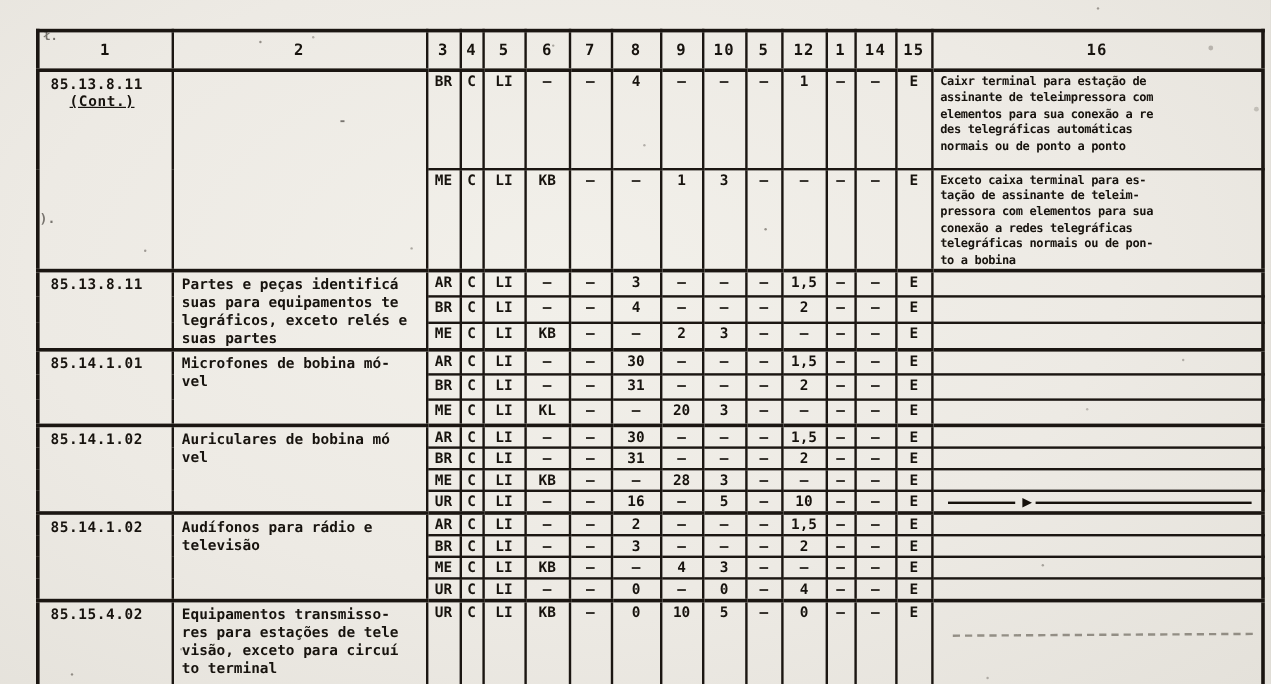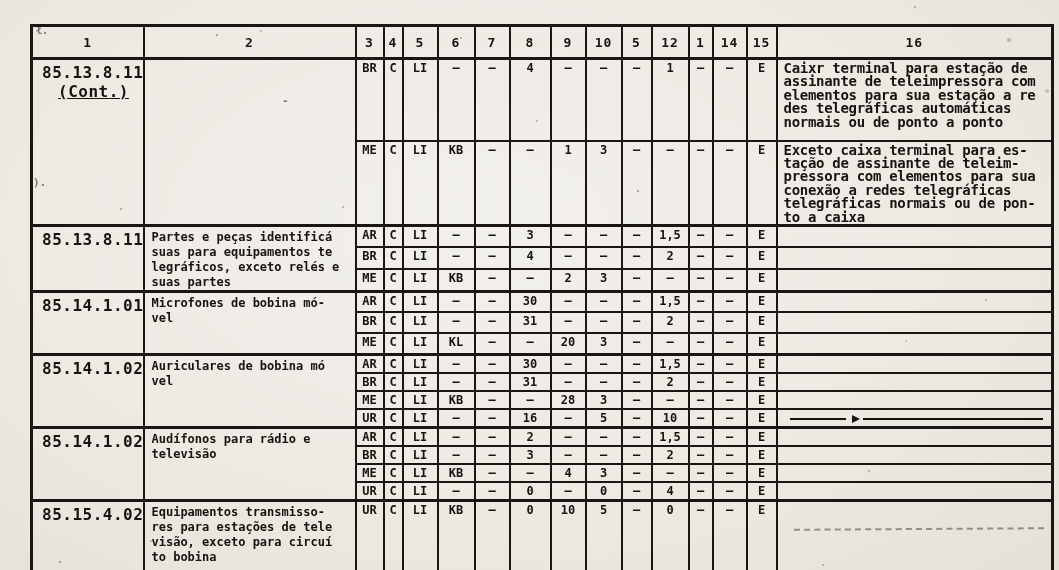--- a/index.html
+++ b/index.html
@@ -13,27 +13,27 @@
     position:absolute;left:30px;top:24px;width:1021px;
     border-collapse:collapse;table-layout:fixed;
     border:3px solid #1b1612;
   }
   td,th{border:2px solid #1b1612;padding:0;vertical-align:top;overflow:hidden;}
   th{
     font-size:13px;font-weight:700;text-align:center;vertical-align:middle;
     border-bottom:3px solid #1b1612;letter-spacing:1px;
   }
   tr.gs > td{border-top:3px solid #1b1612;}
-  td.code{font-size:16px;font-weight:700;padding:3px 0 0 9px;letter-spacing:.5px;white-space:nowrap;}
+  td.code{font-size:12px;font-weight:700;padding:3px 0 0 9px;letter-spacing:.5px;white-space:nowrap;}
   td.code .line{display:block;}
   td.code .cont{padding-left:16px;text-decoration:underline;}
   td.desc{font-size:12px;font-weight:700;padding:3px 0 0 7px;line-height:15px;}
   td.desc .line{display:block;white-space:nowrap;}
   td.val{font-size:12px;font-weight:700;text-align:center;padding-top:1px;line-height:15px;}
-  td.note{font-size:14px;font-weight:700;line-height:13.4px;padding:2px 2px 0 6px;letter-spacing:-.3px;margin-left:15px;}
+  td.note{font-size:10px;font-weight:700;line-height:13.4px;padding:2px 2px 0 6px;letter-spacing:-.3px;margin-left:15px;}
   td.note .line{display:block;white-space:nowrap;}
   .arrow-line{display:flex;align-items:center;height:14px;padding:0 6px;}
   .arrow-line .seg{height:0;border-top:2px solid #16110c;}
   .arrow-line .seg.a{width:56px;}
   .arrow-line .seg.b{flex:1;}
   .arrow-line .tri{width:0;height:0;border-left:8px solid #16110c;border-top:4px solid transparent;border-bottom:4px solid transparent;margin:0 3px 0 6px;}
   .pencil{margin:24px 6px 0 10px;border-top:2px dashed rgba(62,55,44,.5);transform:rotate(-.35deg);}
   .art{position:absolute;font-weight:700;opacity:.55;font-size:11px;}
   .specks{
     position:absolute;left:0;top:0;width:2px;height:2px;border-radius:50%;
@@ -112,21 +112,21 @@
           <td class="val">–</td>
           <td class="val">–</td>
           <td class="val">–</td>
           <td class="val">1</td>
           <td class="val">–</td>
           <td class="val">–</td>
           <td class="val">E</td>
           <td class="note">
             <span class="line">Caixr terminal para estação de</span>
             <span class="line">assinante de teleimpressora com</span>
-            <span class="line">elementos para sua estação a re</span>
+            <span class="line">elementos para sua conexão a re</span>
             <span class="line">des telegráficas automáticas</span>
             <span class="line">normais ou de ponto a ponto</span>
           </td>
         </tr>
         <tr style="height: 82px;">
           <td class="val">ME</td>
           <td class="val">C</td>
           <td class="val">LI</td>
           <td class="val">KB</td>
           <td class="val">–</td>
@@ -137,21 +137,21 @@
           <td class="val">–</td>
           <td class="val">–</td>
           <td class="val">–</td>
           <td class="val">E</td>
           <td class="note">
             <span class="line">Exceto caixa terminal para es-</span>
             <span class="line">tação de assinante de teleim-</span>
             <span class="line">pressora com elementos para sua</span>
             <span class="line">conexão a redes telegráficas</span>
             <span class="line">telegráficas normais ou de pon-</span>
-            <span class="line">to a caixa</span>
+            <span class="line">to a bobina</span>
           </td>
         </tr>
         <tr class="gs" style="height: 21px;">
           <td class="code" rowspan="3">
             <span class="line">85.13.8.11</span>
           </td>
           <td class="desc" rowspan="3">
             <span class="line">Partes e peças identificá</span>
             <span class="line">suas para equipamentos te</span>
             <span class="line">legráficos, exceto relés e</span>
@@ -408,21 +408,21 @@
           <td class="note"></td>
         </tr>
         <tr class="gs" style="height: 80px;">
           <td class="code" rowspan="1">
             <span class="line">85.15.4.02</span>
           </td>
           <td class="desc" rowspan="1">
             <span class="line">Equipamentos transmisso-</span>
             <span class="line">res para estações de tele</span>
             <span class="line">visão, exceto para circuí</span>
-            <span class="line">to bobina</span>
+            <span class="line">to terminal</span>
           </td>
           <td class="val">UR</td>
           <td class="val">C</td>
           <td class="val">LI</td>
           <td class="val">KB</td>
           <td class="val">–</td>
           <td class="val">0</td>
           <td class="val">10</td>
           <td class="val">5</td>
           <td class="val">–</td>

